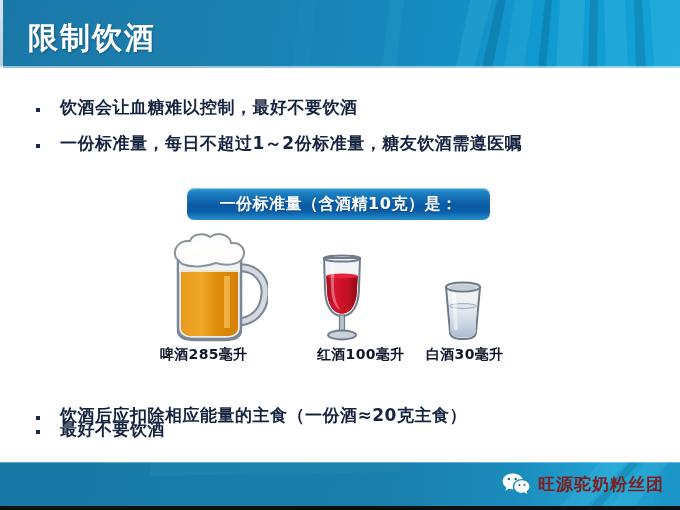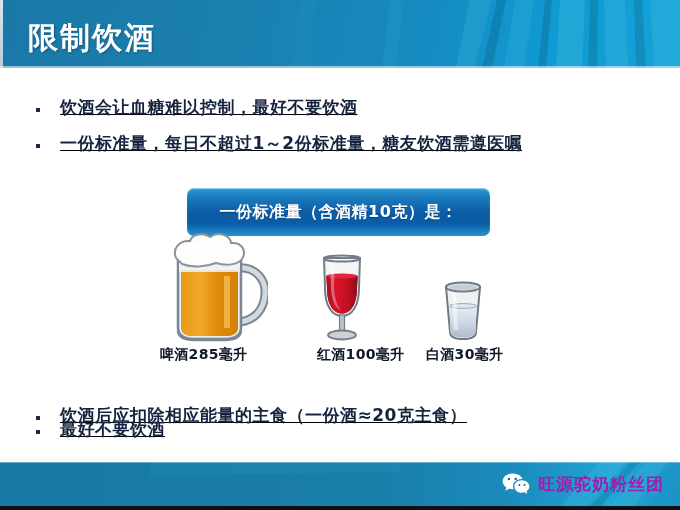--- a/index.html
+++ b/index.html
@@ -56,21 +56,20 @@
     text-shadow: 1px 1px 2px rgba(0,0,0,0.28);
     white-space: nowrap;
   }
 
   
   .bullet-row {
     position: absolute;
     display: flex;
     align-items: flex-start;
     white-space: nowrap;
-    text-decoration: underline;
   }
   .bullet-dot {
     width: 4px;
     height: 4px;
     background: #1b2a4a;
     margin-top: 11px;
     margin-right: 20px;
     flex: 0 0 auto;
   }
   .bullet-text {
@@ -84,21 +83,21 @@
   .b2 { left: 36px; top: 133px; }
   .b3 { left: 36px; top: 381px; margin-top: 24px; }
   .b4 { left: 36px; top: 419px; }
 
   
   .callout {
     position: absolute;
     left: 187px;
     top: 188px;
     width: 303px;
-    height: 48px;
+    height: 32px;
     border-radius: 7px;
     background: linear-gradient(180deg, #2e9fd4 0%, #1c7fc0 16%, #0b5ba5 52%, #0a5da8 74%, #2792cc 100%);
     box-shadow: inset 0 1px 1px rgba(255,255,255,0.5);
     display: flex;
     align-items: center;
     justify-content: center;
   }
   .callout-text {
     font-size: 16px;
     font-weight: bold;
@@ -171,21 +170,21 @@
   }
   .wechat-icon {
     width: 28px;
     height: 24px;
     flex: 0 0 auto;
     margin-right: 8px;
   }
   .footer-text {
     font-size: 17px;
     font-weight: bold;
-    color: #a21caf;
+    color: #7f1d1d;
     white-space: nowrap;
     letter-spacing: 1px;
   }
 </style>
 </head>
 <body>
 
 <div id="slide">
 
   <div class="header">

